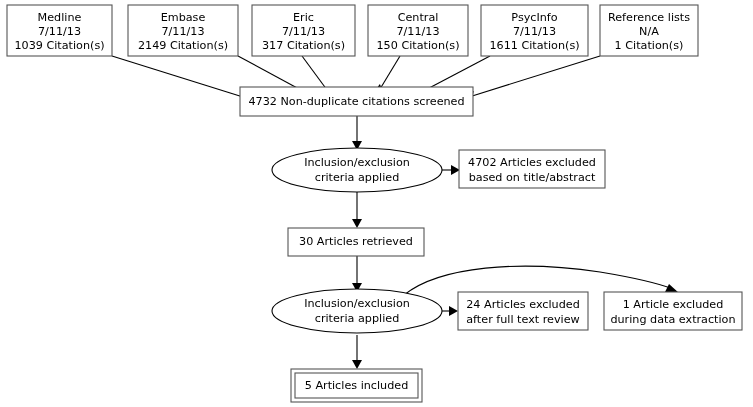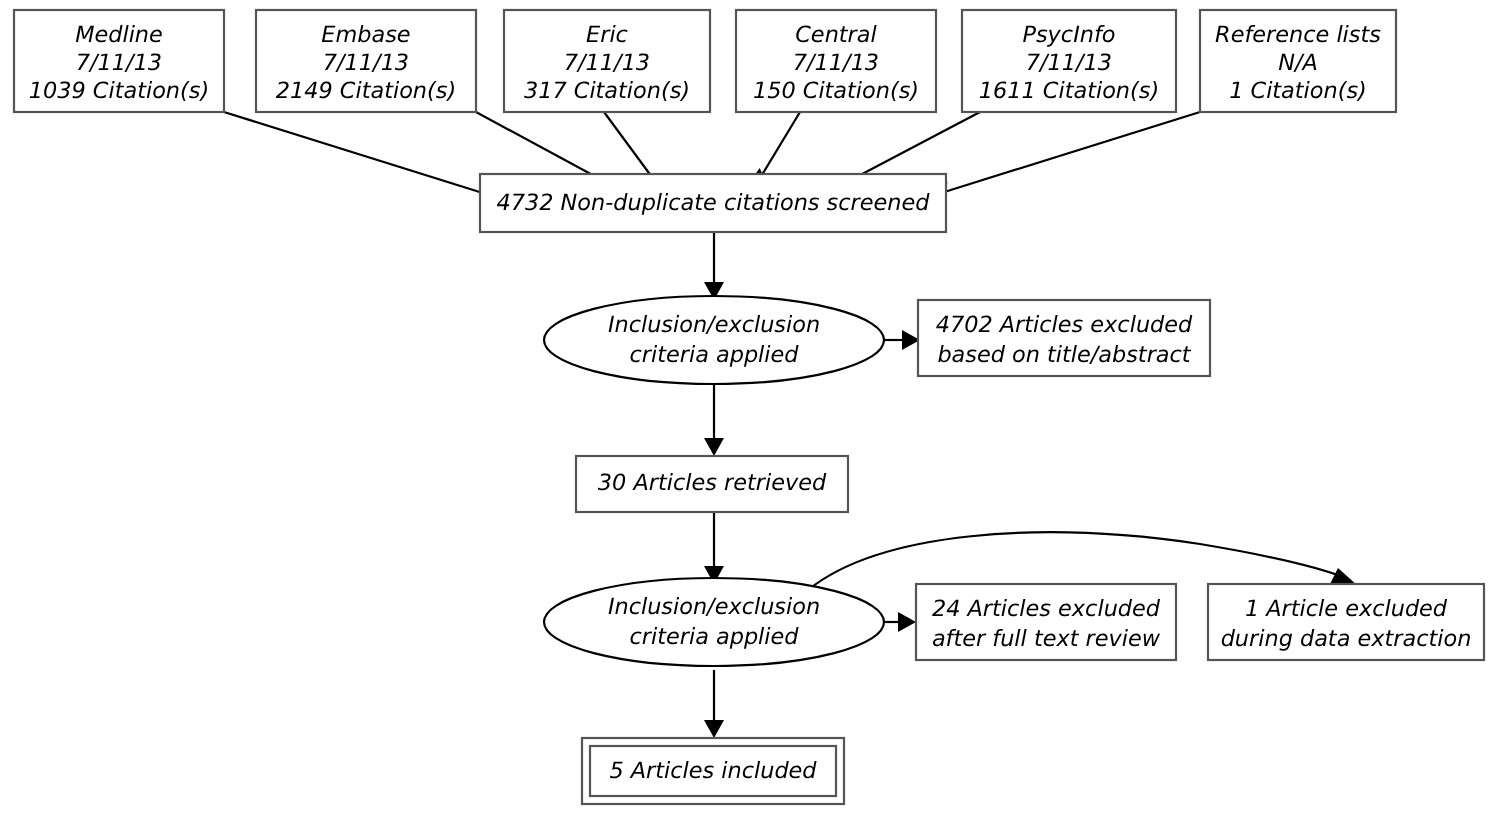--- a/index.html
+++ b/index.html
@@ -10,21 +10,20 @@
   body {
     width: 753px;
     height: 407px;
     font-family: "DejaVu Sans", sans-serif;
     overflow: hidden;
   }
   #diagram-root {
     position: relative;
     width: 607px;
     height: 407px;
-    font-style: italic;
   }
   svg.flow {
     display: block;
     width: 753px;
     height: 407px;
   }
   .node-rect {
     fill: #ffffff;
     stroke: #555555;
     stroke-width: 1.1;

